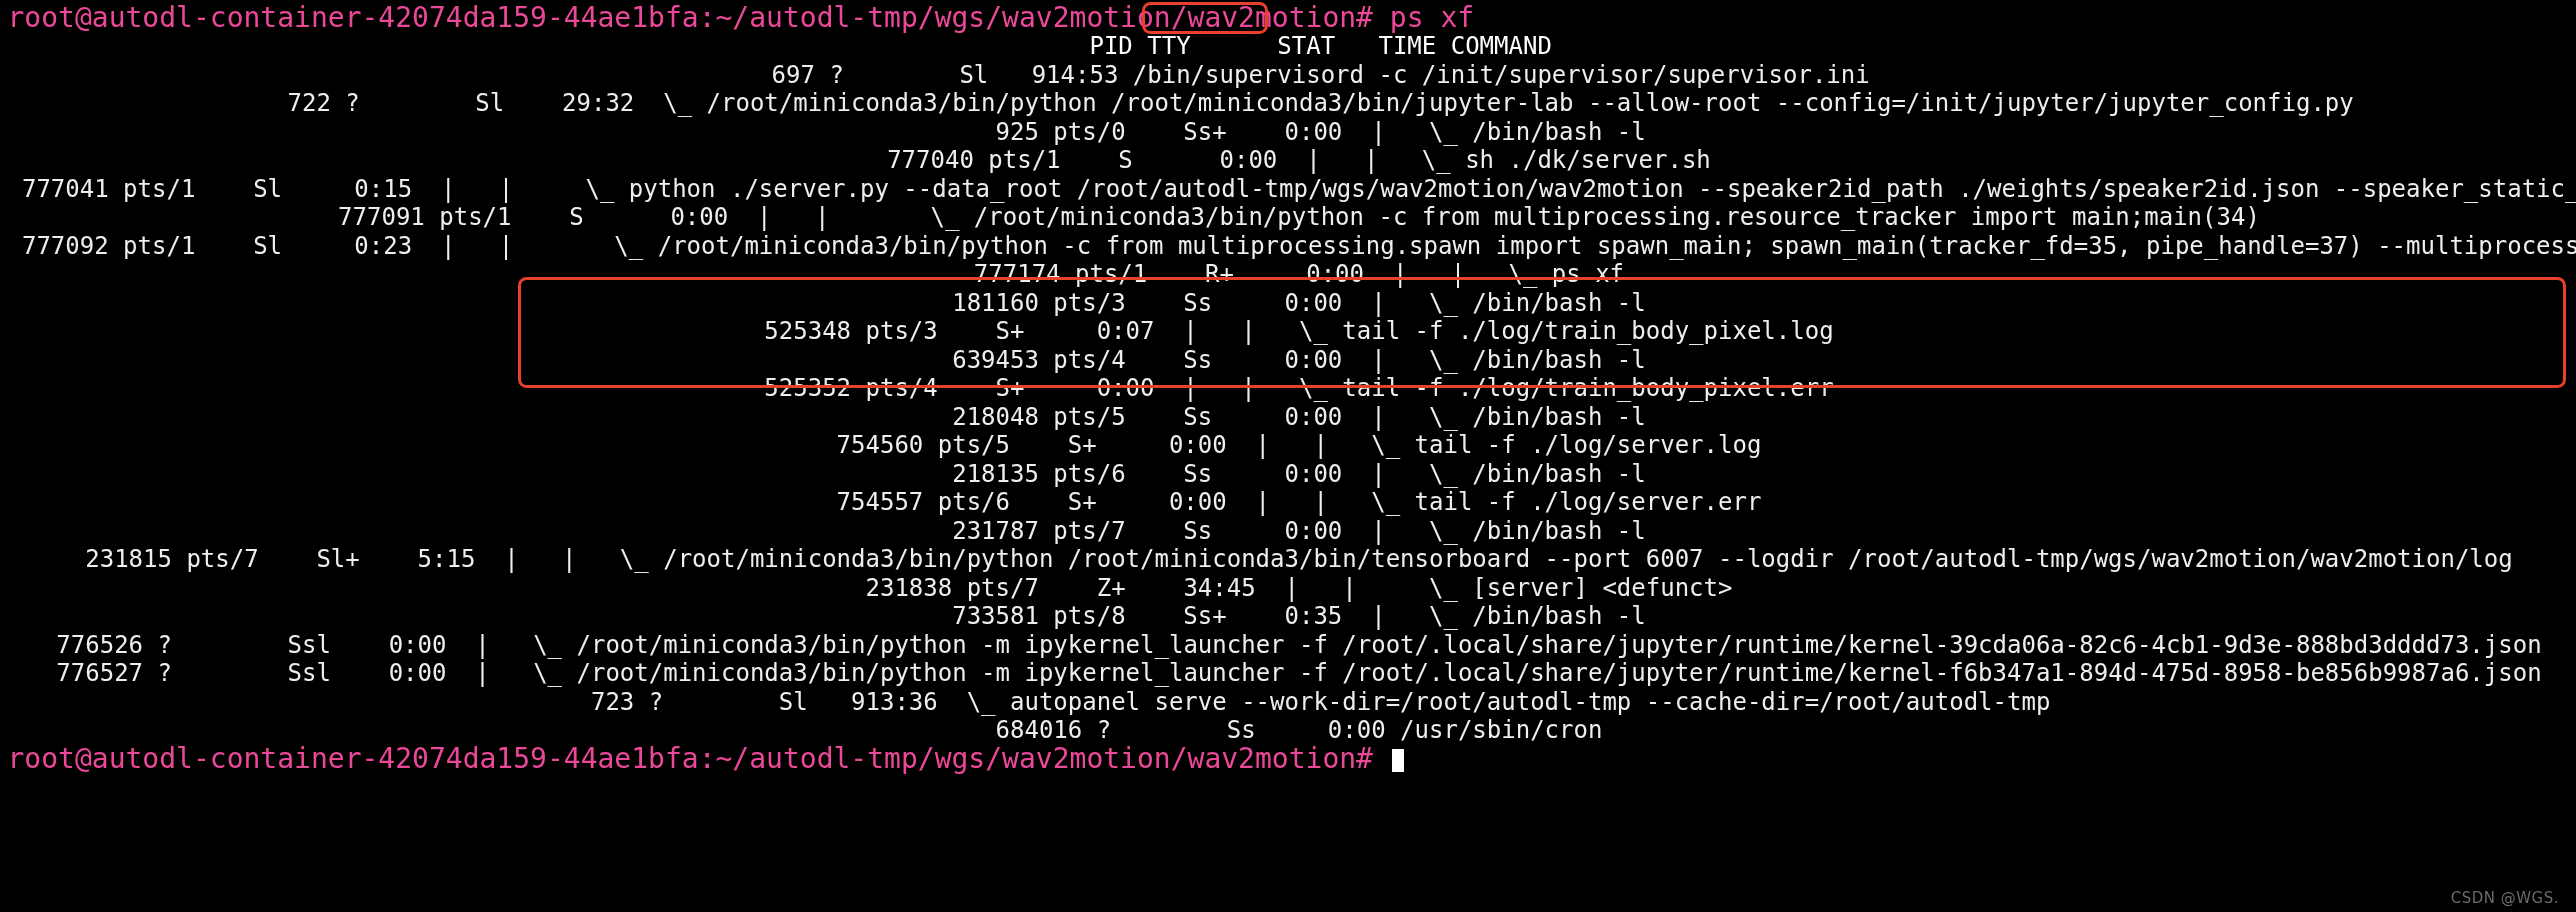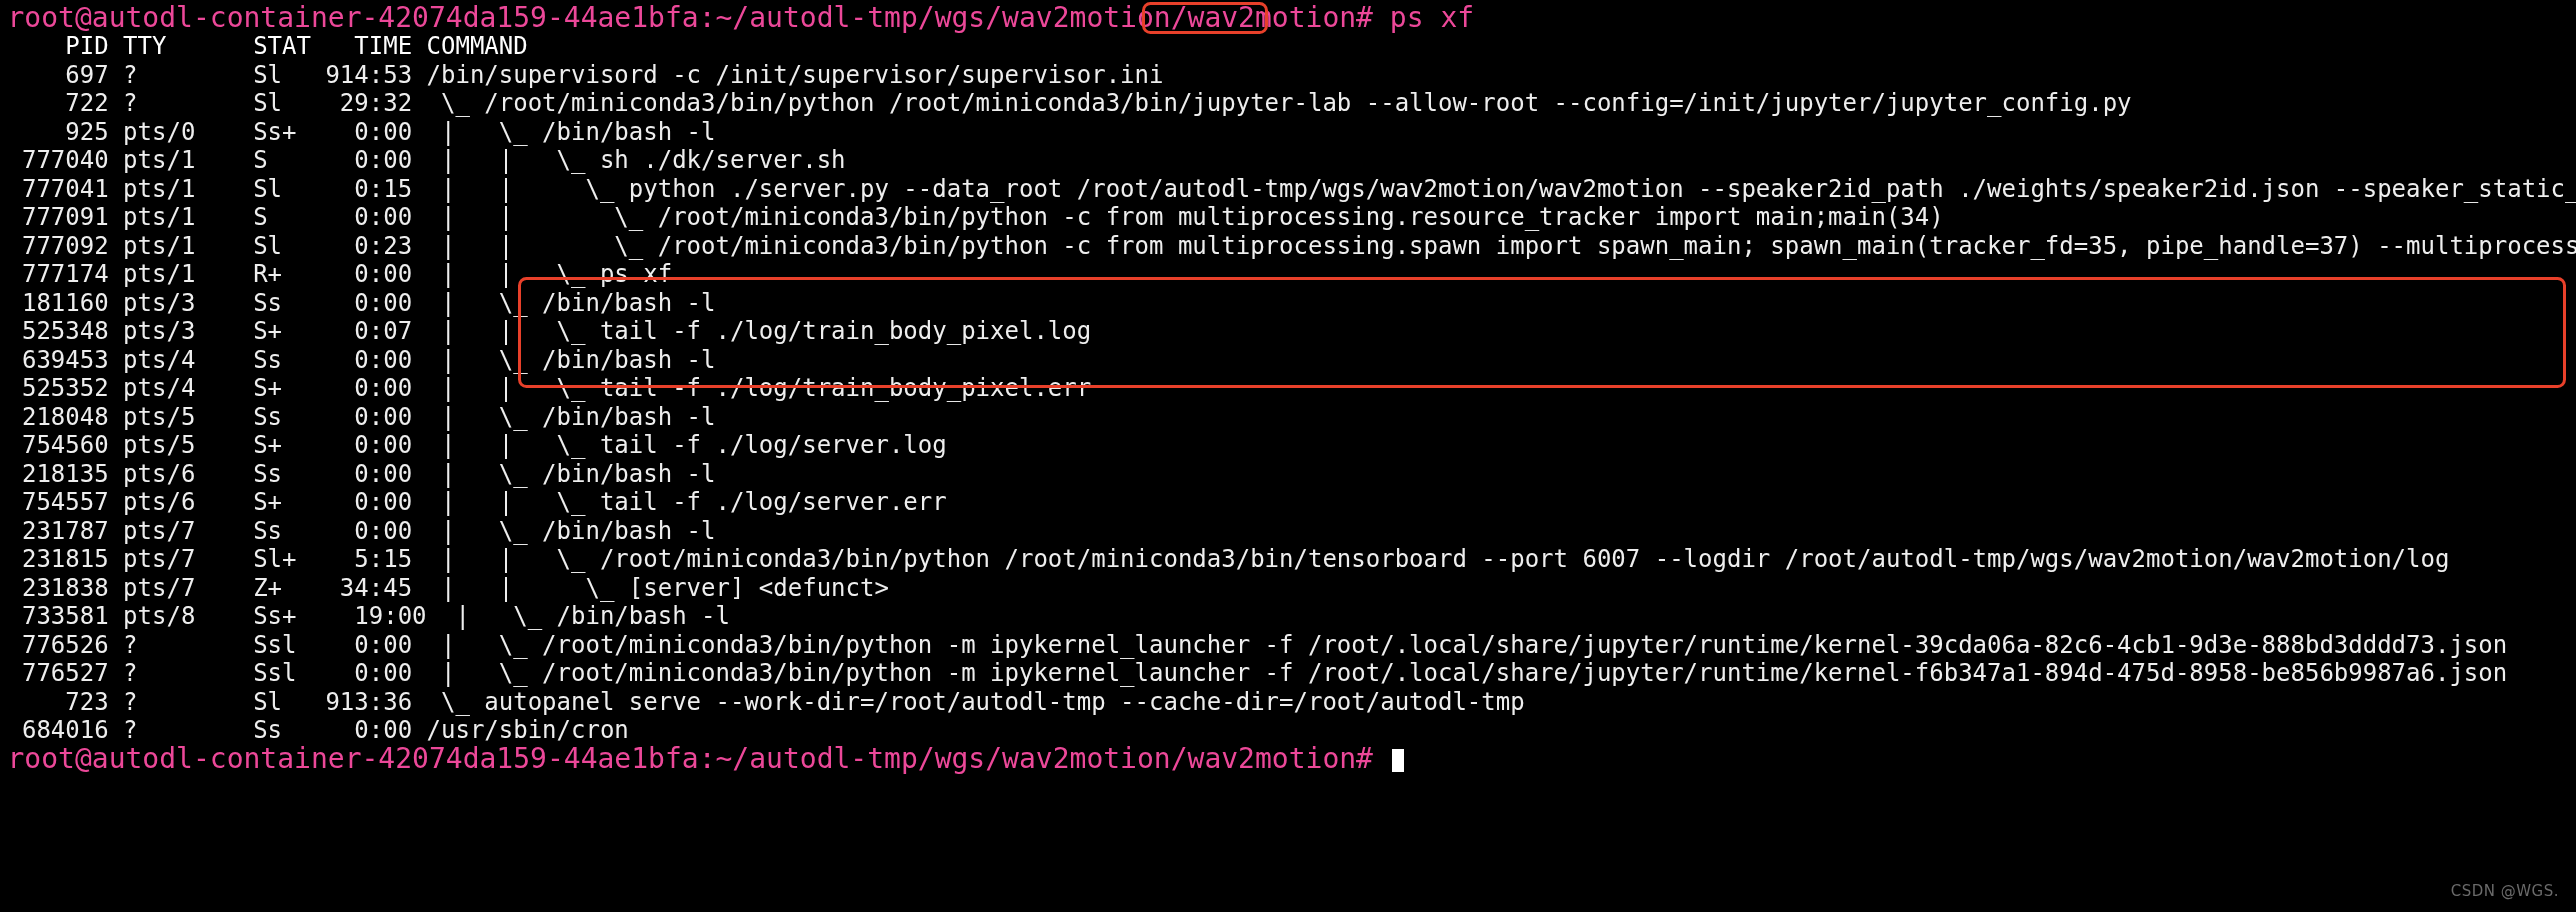--- a/index.html
+++ b/index.html
@@ -28,20 +28,21 @@
     box-sizing: border-box;
   }
   .line {
     white-space: pre;
     height: 28.5px;
     line-height: 28.5px;
     font-size: 24px;
     color: #eeeeee;
     position: relative;
     z-index: 2;
+    text-align: center;
   }
   .line.header {
     color: #ffffff;
   }
   .prompt-line {
     white-space: pre;
     height: 28.5px;
     line-height: 28.5px;
     font-size: 28px;
     color: #ec4899;
@@ -73,21 +74,21 @@
   }
   #annot-tree {
     left: 518px;
     top: 277px;
     width: 2048px;
     height: 111px;
   }
   .watermark {
     position: absolute;
     right: 17px;
-    bottom: 7px;
+    bottom: 0;
     color: #6a6a6a;
     font-size: 15px;
     font-family: "DejaVu Sans", "Liberation Sans", sans-serif;
     letter-spacing: 0.5px;
     z-index: 6;
     white-space: pre;
   }
 </style>
 </head>
 <body>
@@ -111,21 +112,21 @@
       <div class="line"> 525348 pts/3    S+     0:07  |   |   \_ tail -f ./log/train_body_pixel.log</div>
       <div class="line"> 639453 pts/4    Ss     0:00  |   \_ /bin/bash -l</div>
       <div class="line"> 525352 pts/4    S+     0:00  |   |   \_ tail -f ./log/train_body_pixel.err</div>
       <div class="line"> 218048 pts/5    Ss     0:00  |   \_ /bin/bash -l</div>
       <div class="line"> 754560 pts/5    S+     0:00  |   |   \_ tail -f ./log/server.log</div>
       <div class="line"> 218135 pts/6    Ss     0:00  |   \_ /bin/bash -l</div>
       <div class="line"> 754557 pts/6    S+     0:00  |   |   \_ tail -f ./log/server.err</div>
       <div class="line"> 231787 pts/7    Ss     0:00  |   \_ /bin/bash -l</div>
       <div class="line"> 231815 pts/7    Sl+    5:15  |   |   \_ /root/miniconda3/bin/python /root/miniconda3/bin/tensorboard --port 6007 --logdir /root/autodl-tmp/wgs/wav2motion/wav2motion/log</div>
       <div class="line"> 231838 pts/7    Z+    34:45  |   |     \_ [server] &lt;defunct&gt;</div>
-      <div class="line"> 733581 pts/8    Ss+    19:00  |   \_ /bin/bash -l</div>
+      <div class="line"> 733581 pts/8    Ss+    0:35  |   \_ /bin/bash -l</div>
       <div class="line"> 776526 ?        Ssl    0:00  |   \_ /root/miniconda3/bin/python -m ipykernel_launcher -f /root/.local/share/jupyter/runtime/kernel-39cda06a-82c6-4cb1-9d3e-888bd3dddd73.json</div>
       <div class="line"> 776527 ?        Ssl    0:00  |   \_ /root/miniconda3/bin/python -m ipykernel_launcher -f /root/.local/share/jupyter/runtime/kernel-f6b347a1-894d-475d-8958-be856b9987a6.json</div>
       <div class="line">    723 ?        Sl   913:36  \_ autopanel serve --work-dir=/root/autodl-tmp --cache-dir=/root/autodl-tmp</div>
       <div class="line"> 684016 ?        Ss     0:00 /usr/sbin/cron</div>
     </div>
 
   <div class="prompt-line"><span>root@autodl-container-42074da159-44ae1bfa:~/autodl-tmp/wgs/wav2motion/wav2motion# </span><span class="cursor"></span></div>
 
   <div class="annot-box" id="annot-cmd" style="border-color: rgb(232, 64, 42);"></div>
   <div class="annot-box" id="annot-tree" style="border-color: rgb(232, 64, 42);"></div>

